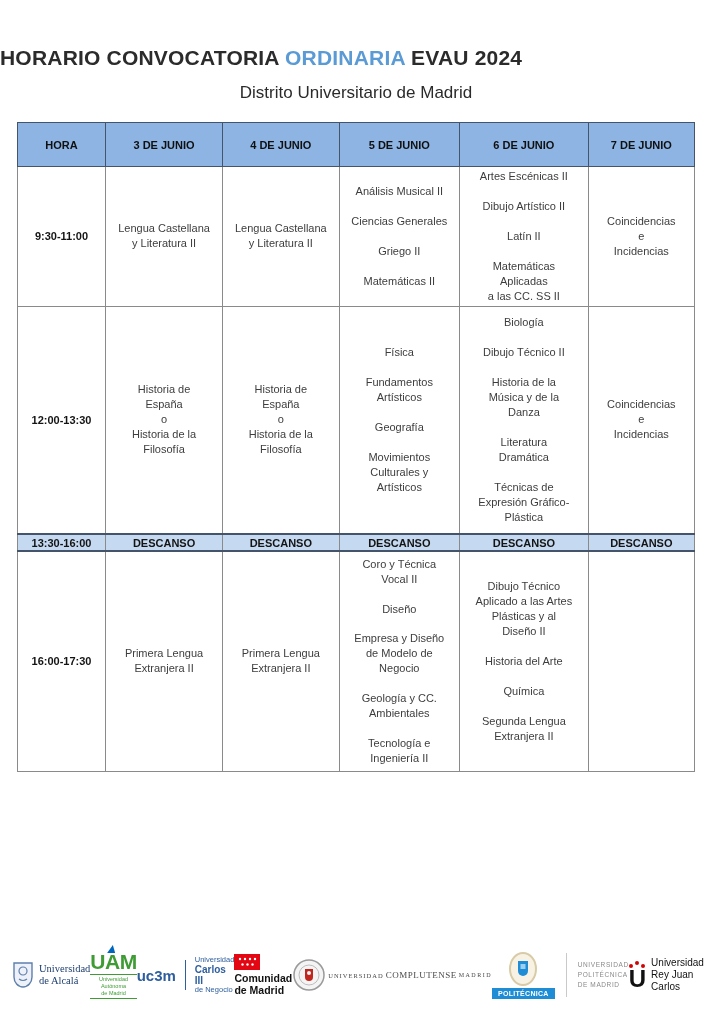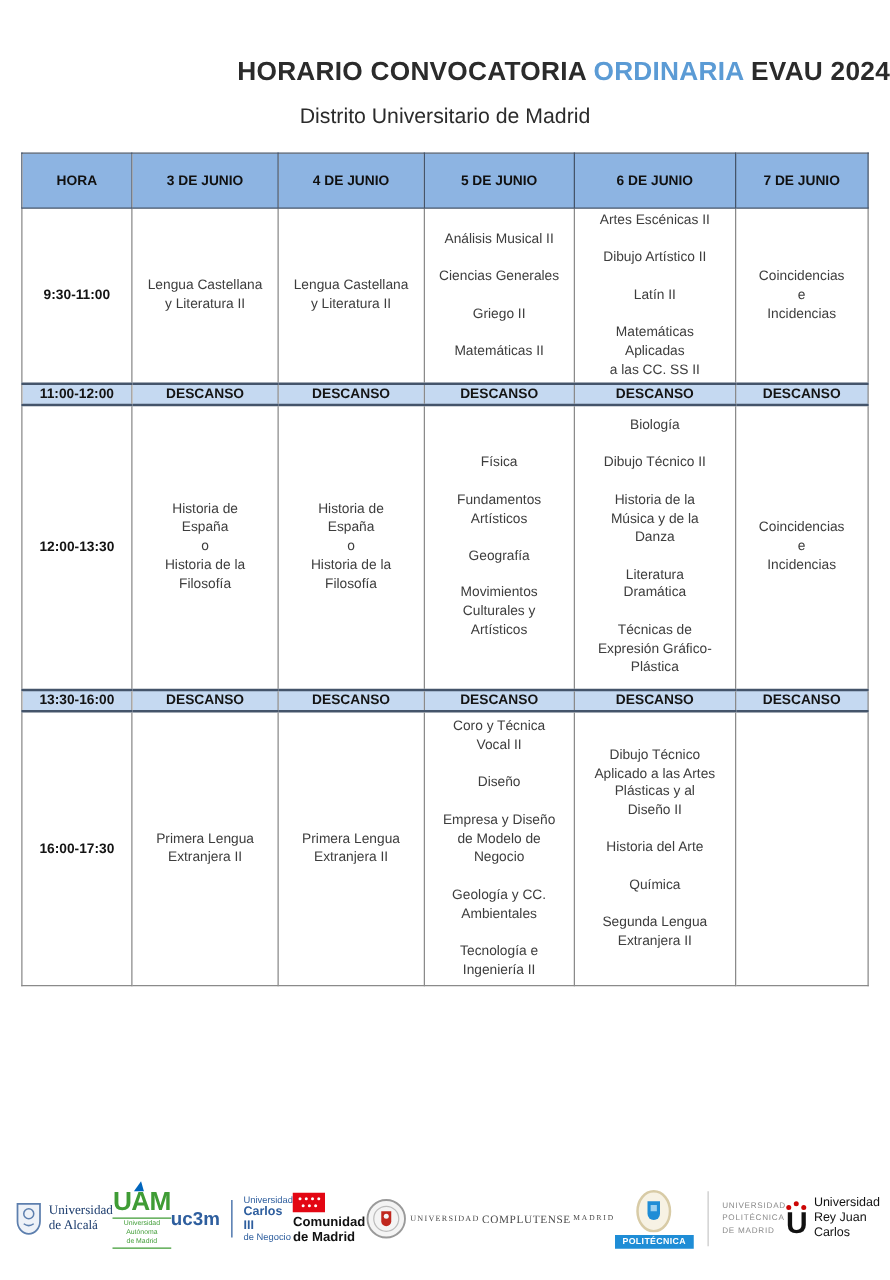--- a/index.html
+++ b/index.html
@@ -4,21 +4,21 @@
 <style>
   html,body{margin:0;padding:0;}
   body{
     width:712px;height:1024px;background:#ffffff;
     font-family:"Liberation Sans", sans-serif;color:#262626;
     overflow:hidden;
   }
   .page{width:712px;height:1024px;position:relative;box-sizing:border-box;padding-top:46px;}
 
   
-  .title{ text-align:right;font-size:21px;font-weight:bold;color:#2b2b2b;letter-spacing:.2px;}
+  .title{ text-align:left;font-size:21px;font-weight:bold;color:#2b2b2b;letter-spacing:.2px;}
   .title .accent{color:var(--accent-blue,#5B9BD5);}
   .subtitle{ text-align:center;font-size:12px;color:#333;margin-top:16px;}
   .district{ text-align:center;font-size:17px;color:#2b2b2b;margin-top:13px;}
 
   
   table.schedule{
     border-collapse:collapse;table-layout:fixed;
     width:678px;margin:19px auto 0 auto;
   }
   .schedule th,.schedule td{
@@ -133,28 +133,20 @@
 
 Latín II
 
 Matemáticas
 Aplicadas
 a las CC. SS II</td>
         <td class="subjects">Coincidencias
 e
 Incidencias</td>
       </tr>
-      <tr class="break">
-        <td class="time">11:00-12:00</td>
-        <td>DESCANSO</td>
-        <td>DESCANSO</td>
-        <td>DESCANSO</td>
-        <td>DESCANSO</td>
-        <td>DESCANSO</td>
-      </tr>
       <tr class="exam r3">
         <td class="time">12:00-13:30</td>
         <td class="subjects">Historia de
 España
 o
 Historia de la
 Filosofía</td>
         <td class="subjects">Historia de
 España
 o

